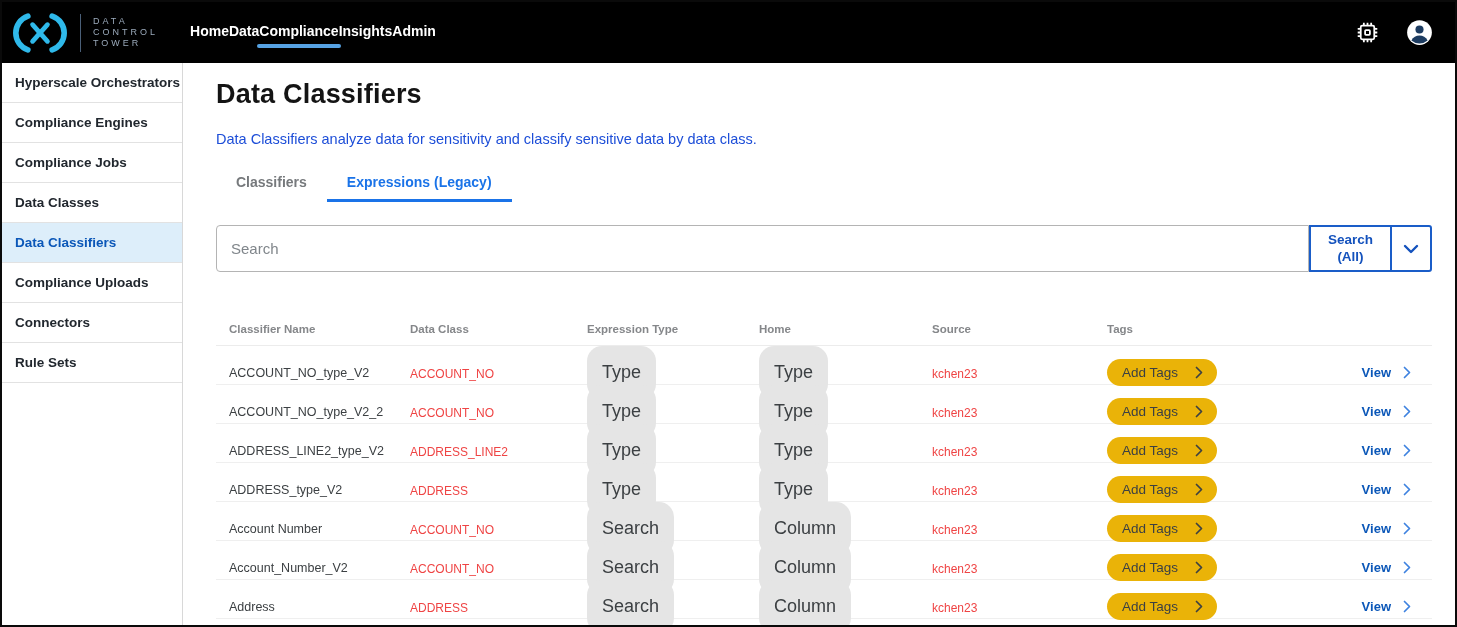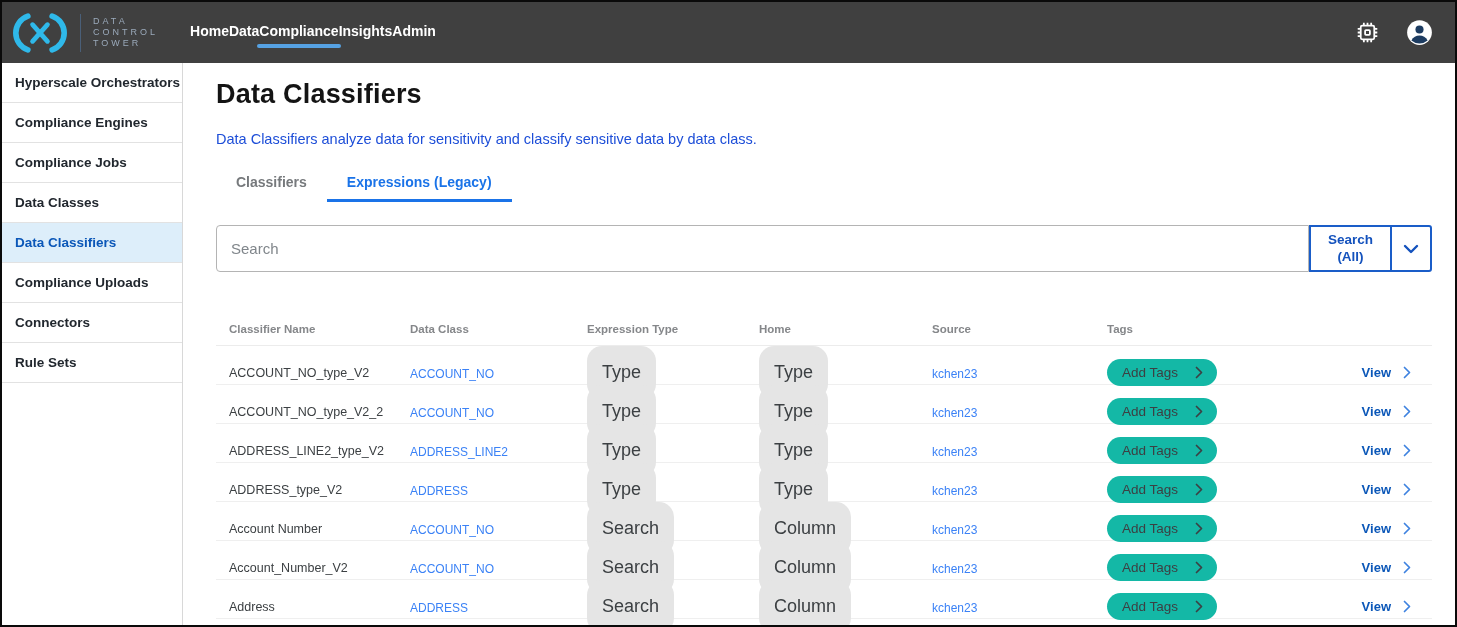--- a/index.html
+++ b/index.html
@@ -3,21 +3,21 @@
 <meta charset="utf-8">
 <style>
   * { margin:0; padding:0; box-sizing:border-box; }
   body { font-family:"Liberation Sans", sans-serif; background:#555; }
   .page {
     width:1457px; height:627px; background:#fff; border:2px solid #0a0a0a;
     overflow:hidden; display:flex; flex-direction:column; position:relative;
   }
   
   .navbar {
-    height:61px; background:#404040; display:flex; align-items:center;
+    height:61px; background:#000000; display:flex; align-items:center;
     padding:0 22px 0 10px; flex-shrink:0;
   }
   .brand { display:flex; align-items:center; gap:12px; }
   .brand-divider { width:1px; height:38px; background:#4a5f78; }
   .brand-text { color:#9aa9ba; font-size:9px; letter-spacing:3px; line-height:11px; font-weight:400; }
   .nav-menu { display:flex; align-items:center; margin-left:32px; }
   .nav-item {
     color:#fff; font-size:14px; font-weight:700; cursor:pointer;
     position:relative; padding:10px 0 14px 0;
   }
@@ -73,27 +73,27 @@
   
   .table { margin-top:41px; }
   .tgrid {
     display:grid; grid-template-columns:181px 177px 172px 173px 175px 240px 1fr;
     align-items:center; padding-left:13px;
   }
   .thead { height:33px; border-bottom:1px solid #ececec; }
   .th { font-size:11.5px; font-weight:700; color:#85878a; }
   .trow { height:39px; border-bottom:1px solid #efefef; }
   .cell-name { font-size:12.5px; color:#3c4043; }
-  .cell-link { font-size:12px; font-weight:500; color:#3b82f6; text-decoration:none; cursor:pointer; }
+  .cell-link { font-size:12px; font-weight:500; color:#ef4444; text-decoration:none; cursor:pointer; }
   .pill {
     display:inline-block; background:#e5e5e5; border-radius:15px;
     padding:16px 15px; font-size:18px; color:#3c4043;
   }
   .pill-btn {
-    display:inline-flex; align-items:center; gap:17px; background:#14b8a6; border:none;
+    display:inline-flex; align-items:center; gap:17px; background:#eab308; border:none;
     border-radius:16px; padding:6px 14px 6px 15px; font-size:13.5px; color:#3c4043;
     cursor:pointer; font-family:"Liberation Sans", sans-serif;
   }
   .view-cell { display:flex; justify-content:flex-end; align-items:center; gap:12px; padding-right:21px; }
   .view-link { font-size:13px; font-weight:700; color:#0b57b8; cursor:pointer; }
 </style>
 </head>
 <body>
 
 <div class="page">

